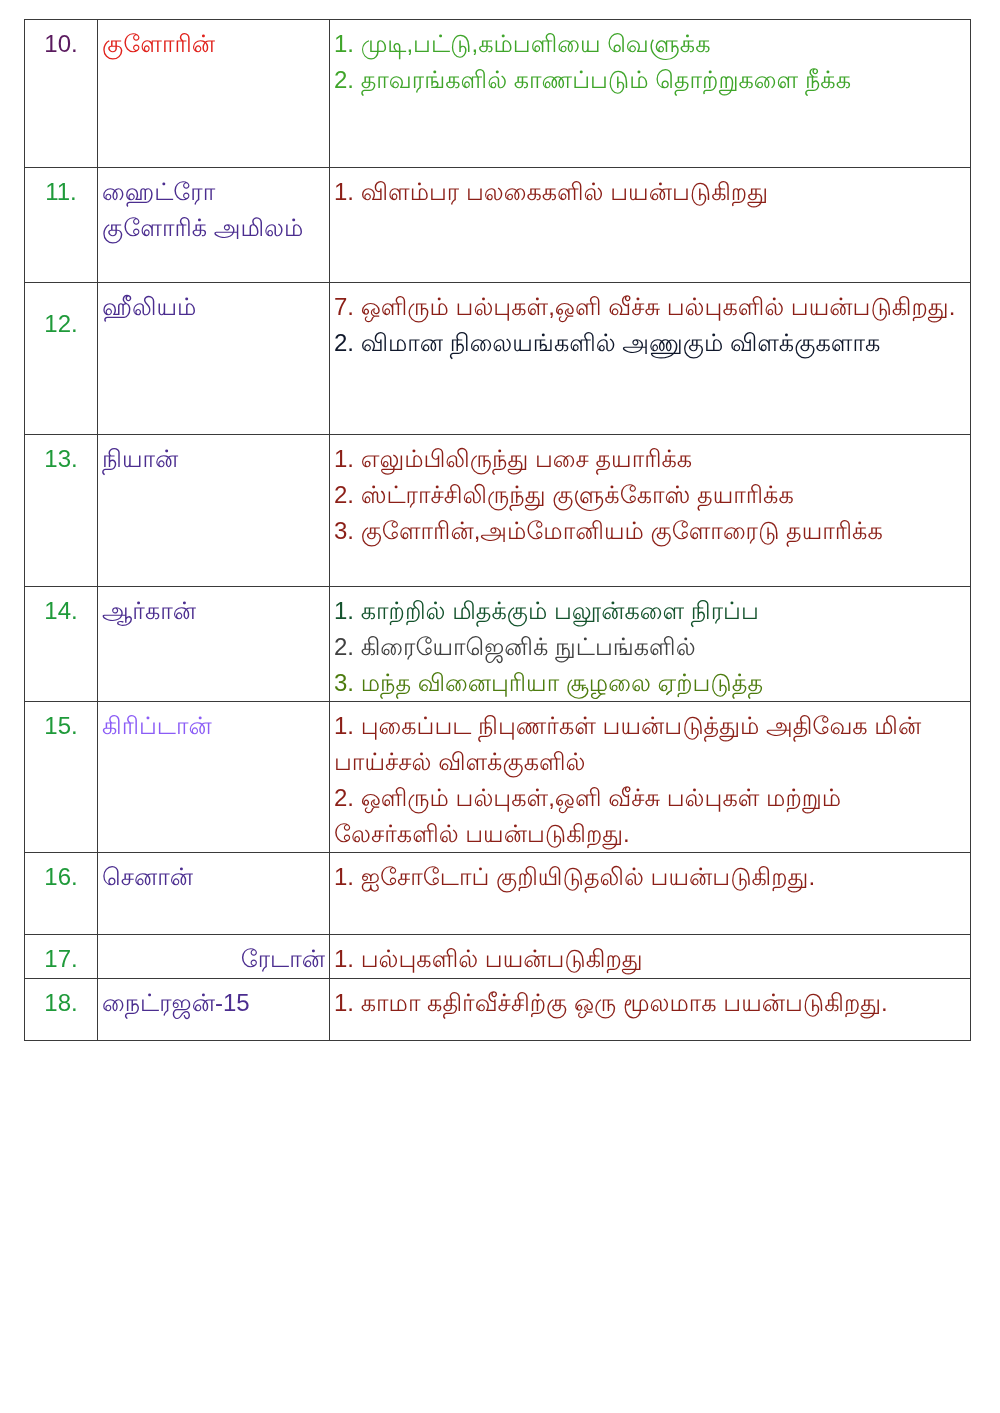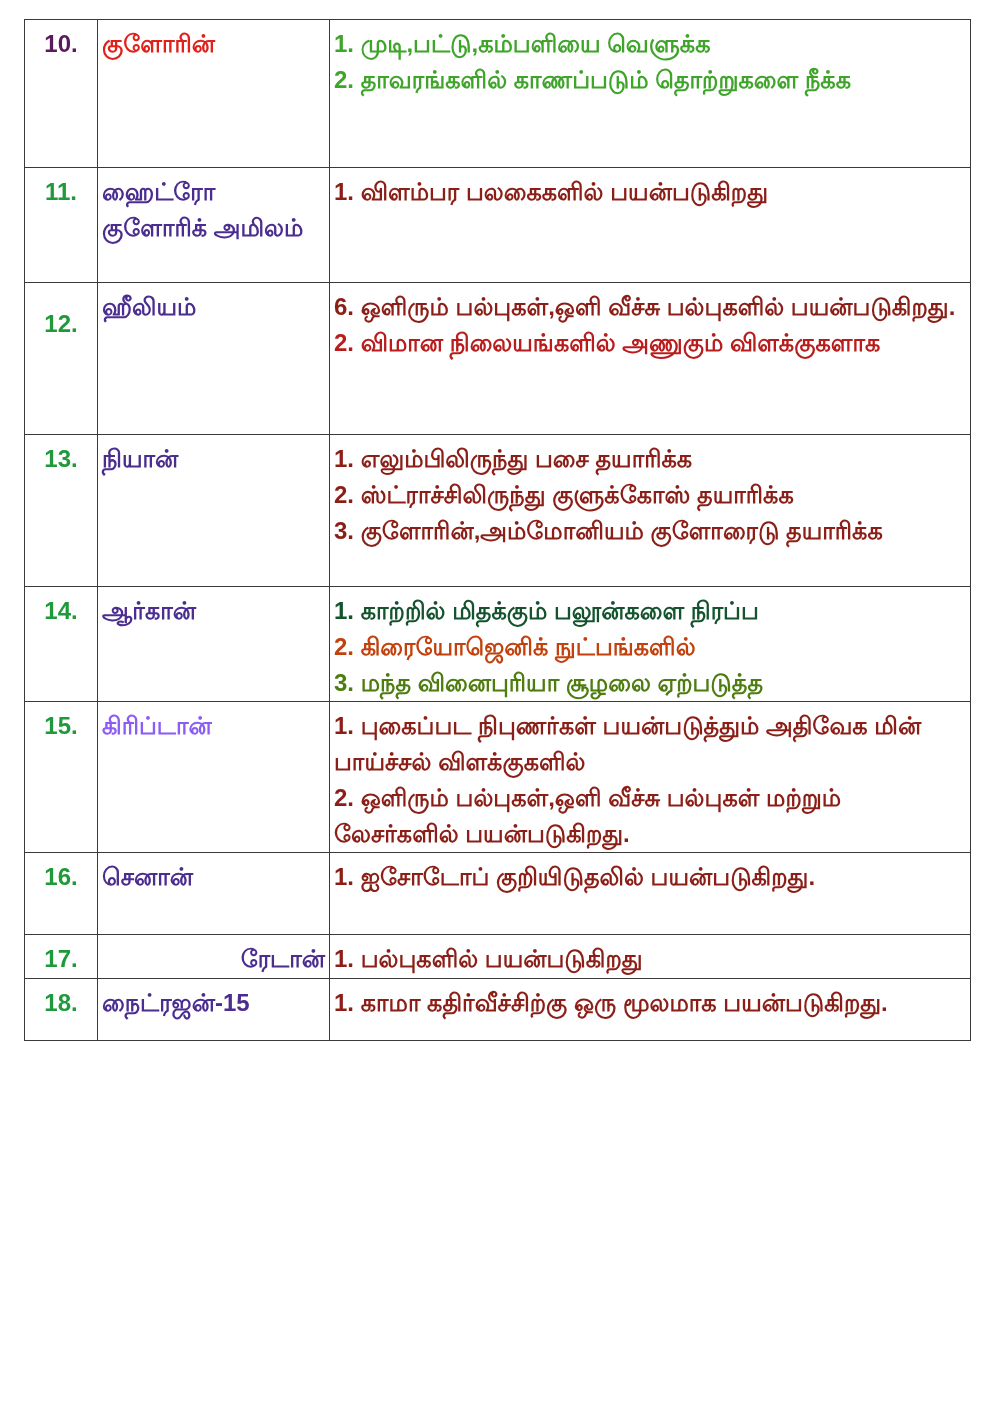--- a/index.html
+++ b/index.html
@@ -25,21 +25,21 @@
       left: 24px;
       top: 19px;
       width: 947px;
       border-collapse: collapse;
       table-layout: fixed;
     }
     table.uses-table td {
       border: 1.5px solid #3a3a3a;
       vertical-align: top;
       padding: 6px 4px 0 4px;
-      font-weight: bold;
+      font-weight: normal;
       font-size: 24px;
       line-height: 36px;
       word-wrap: break-word;
     }
     td.col-num {
       width: 64px;
       text-align: center;
       padding-left: 2px;
       padding-right: 2px;
     }
@@ -87,22 +87,22 @@
   </tr>
 
   <tr style="height: 152px;">
     <td class="col-num">
       <span class="num" style="color: rgb(31, 154, 58); margin-top: 17px;">12.</span>
     </td>
     <td class="col-name">
       <span class="name" style="color: rgb(75, 45, 143);">ஹீலியம்</span>
     </td>
     <td class="col-uses">
-            <span class="use-line" style="color: rgb(139, 31, 23);">6. ஒளிரும் பல்புகள்,ஒளி வீச்சு பல்புகளில் பயன்படுகிறது.</span>
-            <span class="use-line" style="color: #b91c1c;">2. விமான நிலையங்களில் அணுகும் விளக்குகளாக</span>
+            <span class="use-line" style="color: rgb(139, 31, 23);">7. ஒளிரும் பல்புகள்,ஒளி வீச்சு பல்புகளில் பயன்படுகிறது.</span>
+            <span class="use-line" style="color: #0f172a;">2. விமான நிலையங்களில் அணுகும் விளக்குகளாக</span>
           </td>
   </tr>
 
   <tr style="height: 152px;">
     <td class="col-num">
       <span class="num" style="color: rgb(31, 154, 58);">13.</span>
     </td>
     <td class="col-name">
       <span class="name" style="color: rgb(75, 45, 143);">நியான்</span>
     </td>
@@ -115,21 +115,21 @@
 
   <tr style="height: 115px;">
     <td class="col-num">
       <span class="num" style="color: rgb(31, 154, 58);">14.</span>
     </td>
     <td class="col-name">
       <span class="name" style="color: rgb(75, 45, 143);">ஆர்கான்</span>
     </td>
     <td class="col-uses">
             <span class="use-line" style="color: #14532d;">1. காற்றில் மிதக்கும் பலூன்களை நிரப்ப</span>
-            <span class="use-line" style="color: #c2410c;">2. கிரையோஜெனிக் நுட்பங்களில்</span>
+            <span class="use-line" style="color: #404040;">2. கிரையோஜெனிக் நுட்பங்களில்</span>
             <span class="use-line" style="color: #4d7c0f;">3. மந்த வினைபுரியா சூழலை ஏற்படுத்த</span>
           </td>
   </tr>
 
   <tr style="height: 151px; padding-left: 42px;">
     <td class="col-num">
       <span class="num" style="color: rgb(31, 154, 58);">15.</span>
     </td>
     <td class="col-name">
       <span class="name" style="color: #8b5cf6;">கிரிப்டான்</span>

